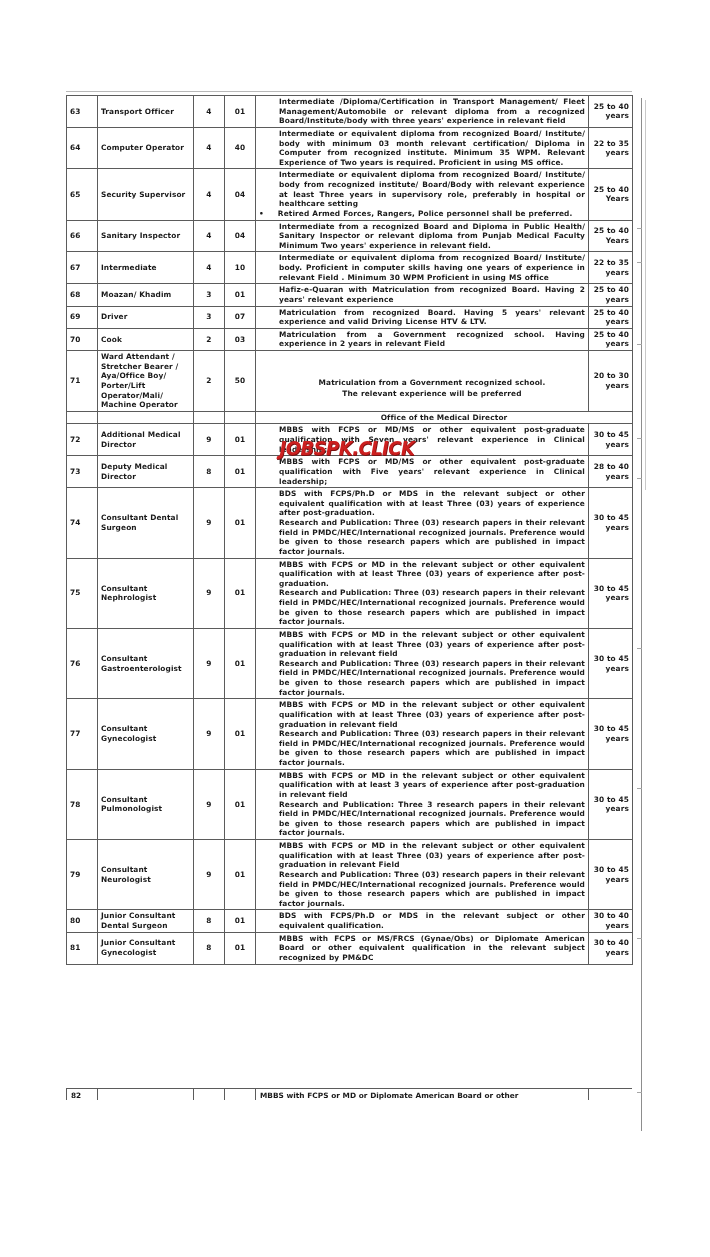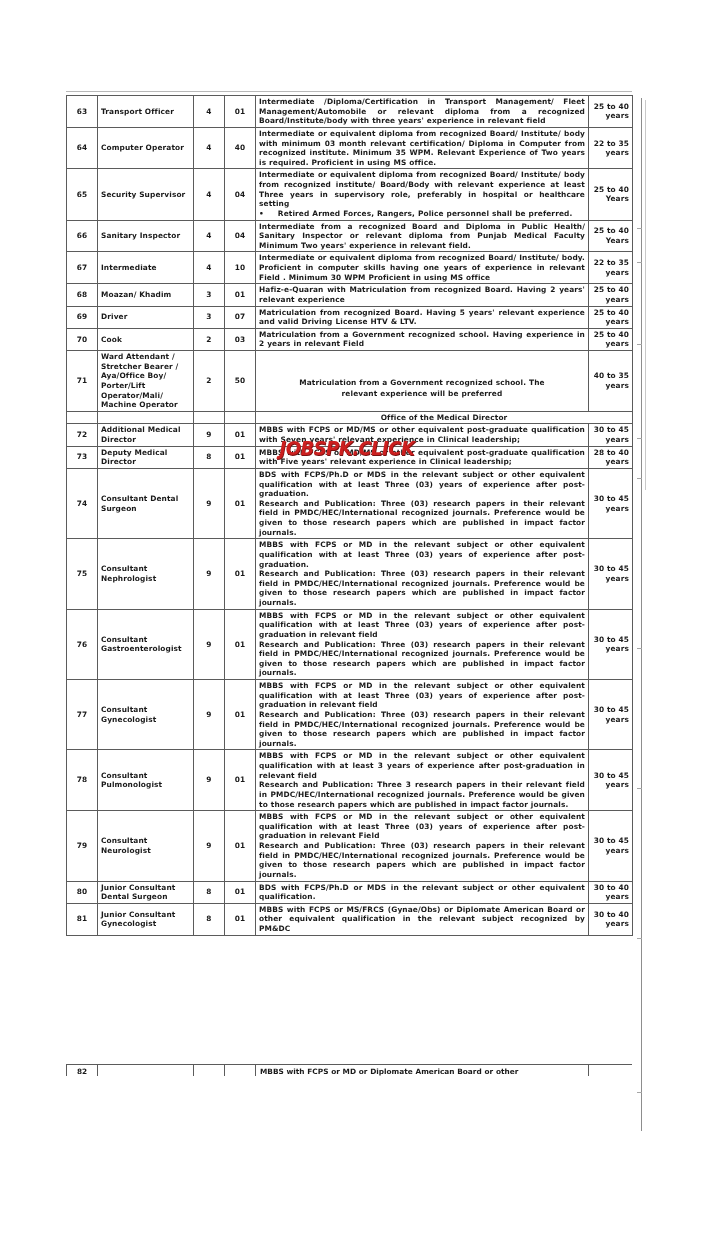--- a/index.html
+++ b/index.html
@@ -72,21 +72,21 @@
 
   
   col.c-sno   { width: 31px; }
   col.c-post  { width: 96px; }
   col.c-scale { width: 31px; }
   col.c-posts { width: 31px; }
   col.c-qual  { width: 333px; }
   col.c-age   { width: 44px; }
 
   td.sno {
-    text-align: center;
+    text-align: left;
     vertical-align: top;
     font-weight: bold;
     font-size: 7.6px;
     padding-top: 1px;
   }
   td.post {
     text-align: left;
     font-weight: bold;
     font-size: 7.6px;
     line-height: 1.38;
@@ -116,21 +116,21 @@
   }
   td.section-head {
     text-align: center;
     font-weight: bold;
     font-size: 8.1px;
     padding: 2px 0;
     letter-spacing: 0.2px;
   }
   td.blank { }
 
-  .qual-line { display: block; }
+  .qual-line { display: block; margin-left: 20px; }
   .qual-bullet {
     display: block;
     padding-left: 12px;
     text-indent: -12px;
   }
   .qual-bullet .dot { padding-right: 14px; }
 
   
   .watermark {
     position: absolute;
@@ -145,21 +145,21 @@
     transform: scaleX(0.95);
     text-shadow: 0.6px 0.6px 0 #7a0f0f;
     pointer-events: none;
     white-space: nowrap;
   }
 
   
   .clip-row-wrap {
     position: absolute;
     left: 66px;
-    top: 1064px;
+    top: 1088px;
     width: 566px;
     height: 12px;
     overflow: hidden;
   }
   .clip-row-wrap table { width: 566px; border-collapse: collapse; table-layout: fixed; }
   .clip-row-wrap td {
     border: 1px solid #5b5b5b;
     font-size: 7.35px;
     font-weight: bold;
     line-height: 1.33;
@@ -284,21 +284,21 @@
           <td class="age">25 to 40 years</td>
         </tr>
         <tr>
           <td class="sno">71</td>
           <td class="post">Ward Attendant / Stretcher Bearer / Aya/Office Boy/ Porter/Lift Operator/Mali/ Machine Operator</td>
           <td class="scale">2</td>
           <td class="posts">50</td>
           <td class="qual" style="text-align: center; text-align-last: center; vertical-align: middle; padding-top: 16px; padding-left: 34px; padding-right: 34px; line-height: 1.5;">
             <span class="qual-line">Matriculation from a Government recognized school. The relevant experience will be preferred</span>
           </td>
-          <td class="age">40 to 35 years</td>
+          <td class="age">20 to 30 years</td>
         </tr>
         <tr>
           <td class="blank"></td>
           <td class="blank"></td>
           <td class="blank"></td>
           <td class="blank"></td>
           <td class="section-head" colspan="2">Office of the Medical Director</td>
         </tr>
         <tr>
           <td class="sno">72</td>

